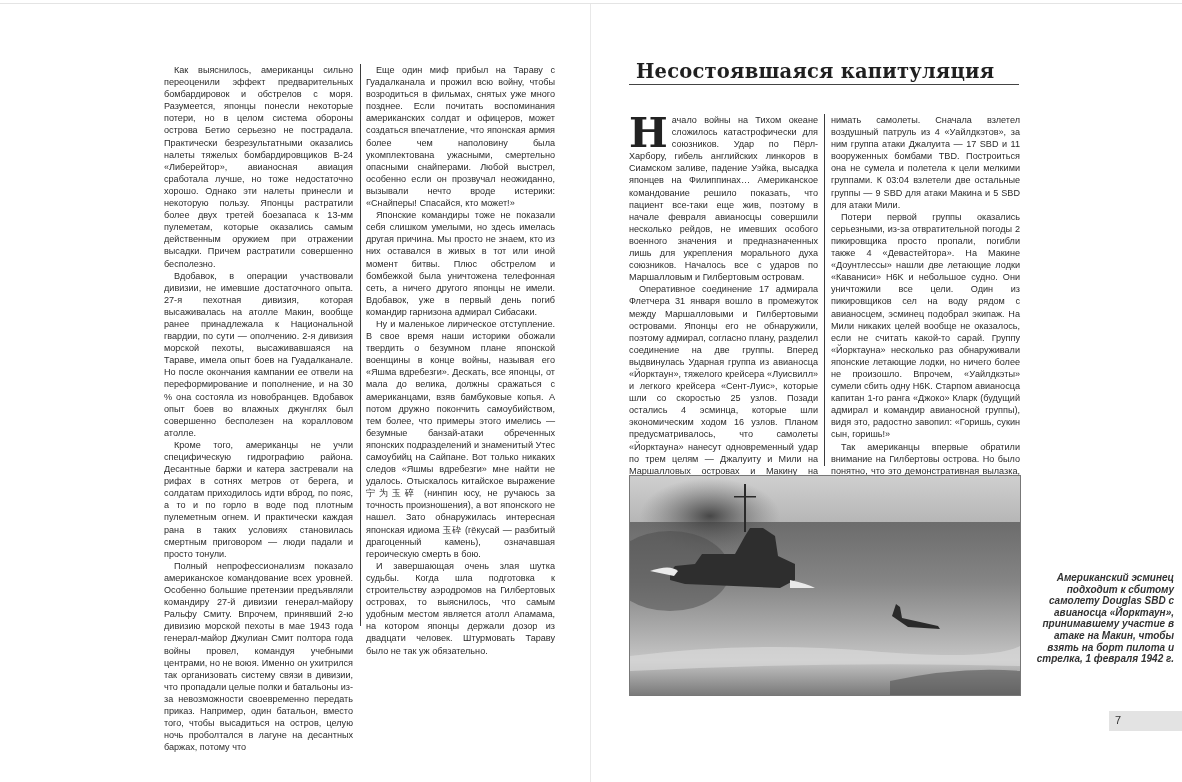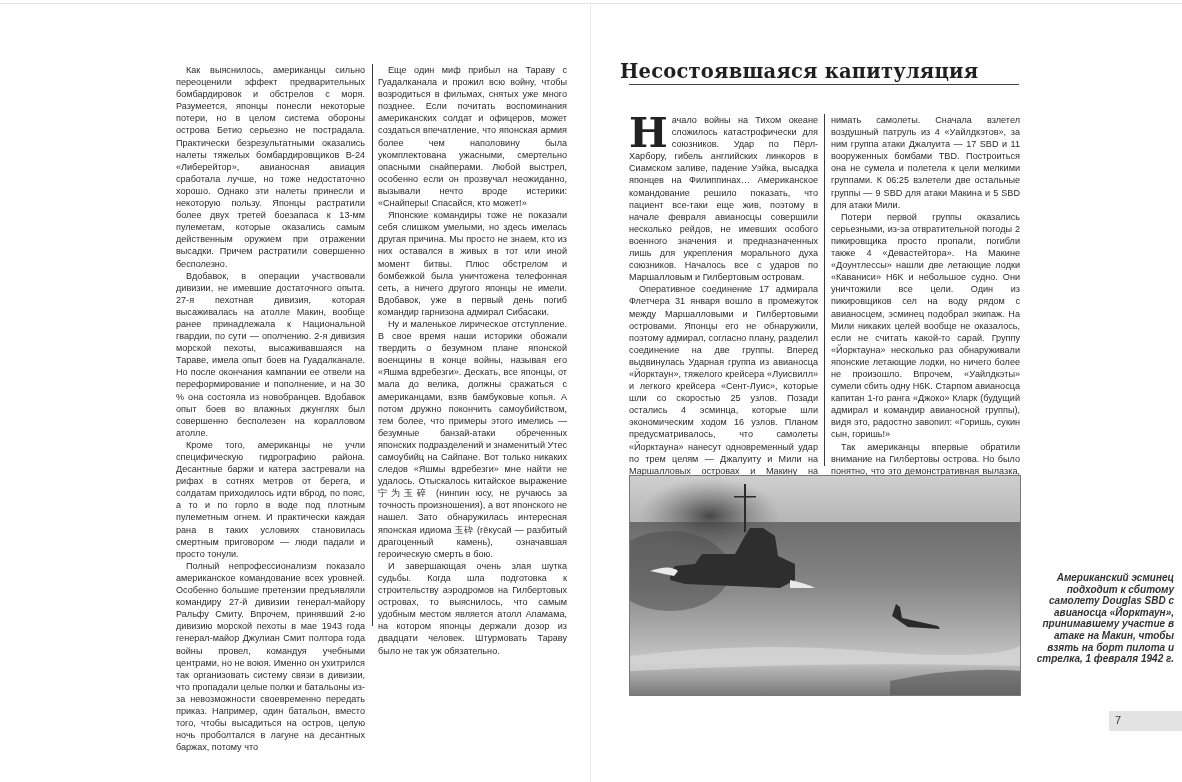--- a/index.html
+++ b/index.html
@@ -6,39 +6,39 @@
   body {
     width: 1182px; height: 782px; position: relative; overflow: hidden;
     background: #ffffff;
     font-family: "Liberation Sans", sans-serif;
     color: #2a2a2a;
   }
   .topline { position: absolute; left: 0; top: 3px; width: 1182px; height: 1px; background: #e4e4e4; }
   .spine { position: absolute; left: 590px; top: 4px; width: 1px; height: 778px; background: #e8e8e8; }
 
   .page { position: absolute; top: 0; height: 782px; }
-  .page-left { left: 0; width: 590px; margin-left: 12px; }
+  .page-left { left: 0; width: 590px; }
 
   .col {
     position: absolute;
     font-size: 9.1px;
     line-height: 12.1px;
     text-align: justify;
     hyphens: manual;
     color: #2b2b2b;
   }
   .col p { margin: 0; text-indent: 10px; }
   .col-divider { position: absolute; width: 1px; background: #3a3a3a; }
 
   .l-col1 { left: 164px; top: 64px; width: 189px; }
   .l-col2 { left: 366px; top: 64px; width: 189px; }
   .l-div { left: 360px; top: 64px; height: 562px; }
 
   .title {
-    position: absolute; left: 620px; top: 60px;
+    position: absolute; left: 636px; top: 60px;
     font-family: "DejaVu Serif", serif; font-weight: bold;
     font-size: 19.5px; letter-spacing: 0.2px; color: #1f1f1f;
     white-space: nowrap;
   }
   .title-rule { position: absolute; left: 629px; top: 84px; width: 390px; height: 1px; background: #444; }
 
   .r-col1 { left: 629px; top: 114px; width: 189px; }
   .r-col2 { left: 831px; top: 114px; width: 189px; }
   .r-div { left: 824px; top: 114px; height: 352px; }
 
@@ -94,21 +94,21 @@
 <div class="title">Несостоявшаяся капитуляция</div>
 <div class="title-rule"></div>
 
 <div class="col r-col1">
   <p class="first"><span class="dropcap">Н</span><span>ачало войны на Тихом океане сложилось катастрофически для союзников. Удар по Пёрл-Харбору, гибель английских линкоров в Сиамском заливе, падение Уэйка, высадка японцев на Филиппинах… Американское командование решило показать, что пациент все-таки еще жив, поэтому в начале февраля авианосцы совершили несколько рейдов, не имевших особого военного значения и предназначенных лишь для укрепления морального духа союзников. Началось все с ударов по Маршалловым и Гилбертовым островам.</span></p>
   <p>Оперативное соединение 17 адмирала Флетчера 31 января вошло в промежуток между Маршалловыми и Гилбертовыми островами. Японцы его не обнаружили, поэтому адмирал, согласно плану, разделил соединение на две группы. Вперед выдвинулась Ударная группа из авианосца «Йорктаун», тяжелого крейсера «Луисвилл» и легкого крейсера «Сент-Луис», которые шли со скоростью 25 узлов. Позади остались 4 эсминца, которые шли экономическим ходом 16 узлов. Планом предусматривалось, что самолеты «Йорктауна» нанесут одновременный удар по трем целям — Джалуиту и Мили на Маршалловых островах и Макину на Гилбертовых.</p>
   <p>Утром 1 февраля «Йорктаун» подошел поближе к Джалуиту, развернулся против ветра и в 04:52 при полной луне начал под-</p>
 </div>
 <div class="col-divider r-div"></div>
 <div class="col r-col2">
-  <p style="text-indent:0">нимать самолеты. Сначала взлетел воздушный патруль из 4 «Уайлдкэтов», за ним группа атаки Джалуита — 17 SBD и 11 вооруженных бомбами TBD. Построиться она не сумела и полетела к цели мелкими группами. К 06:25 взлетели две остальные группы — 9 SBD для атаки Макина и 5 SBD для атаки Мили.</p>
+  <p style="text-indent:0">нимать самолеты. Сначала взлетел воздушный патруль из 4 «Уайлдкэтов», за ним группа атаки Джалуита — 17 SBD и 11 вооруженных бомбами TBD. Построиться она не сумела и полетела к цели мелкими группами. К 03:04 взлетели две остальные группы — 9 SBD для атаки Макина и 5 SBD для атаки Мили.</p>
   <p>Потери первой группы оказались серьезными, из-за отвратительной погоды 2 пикировщика просто пропали, погибли также 4 «Девастейтора». На Макине «Доунтлессы» нашли две летающие лодки «Каваниси» H6K и небольшое судно. Они уничтожили все цели. Один из пикировщиков сел на воду рядом с авианосцем, эсминец подобрал экипаж. На Мили никаких целей вообще не оказалось, если не считать какой-то сарай. Группу «Йорктауна» несколько раз обнаруживали японские летающие лодки, но ничего более не произошло. Впрочем, «Уайлдкэты» сумели сбить одну H6K. Старпом авианосца капитан 1-го ранга «Джоко» Кларк (будущий адмирал и командир авианосной группы), видя это, радостно завопил: «Горишь, сукин сын, горишь!»</p>
   <p>Так американцы впервые обратили внимание на Гилбертовы острова. Но было понятно, что это демонстративная вылазка, и японцы не обратили на нее никакого внимания. Но вот следующее появление американцев на этом атолле имело самые тяжелые последствия.</p>
 </div>
 
 <div class="photo">
   <svg width="390" height="219" viewBox="0 0 390 219">
     <defs>
       <linearGradient id="sky" x1="0" y1="0" x2="0" y2="1">
         <stop offset="0" stop-color="#cfcfcf"></stop>
         <stop offset="1" stop-color="#b5b5b5"></stop>

